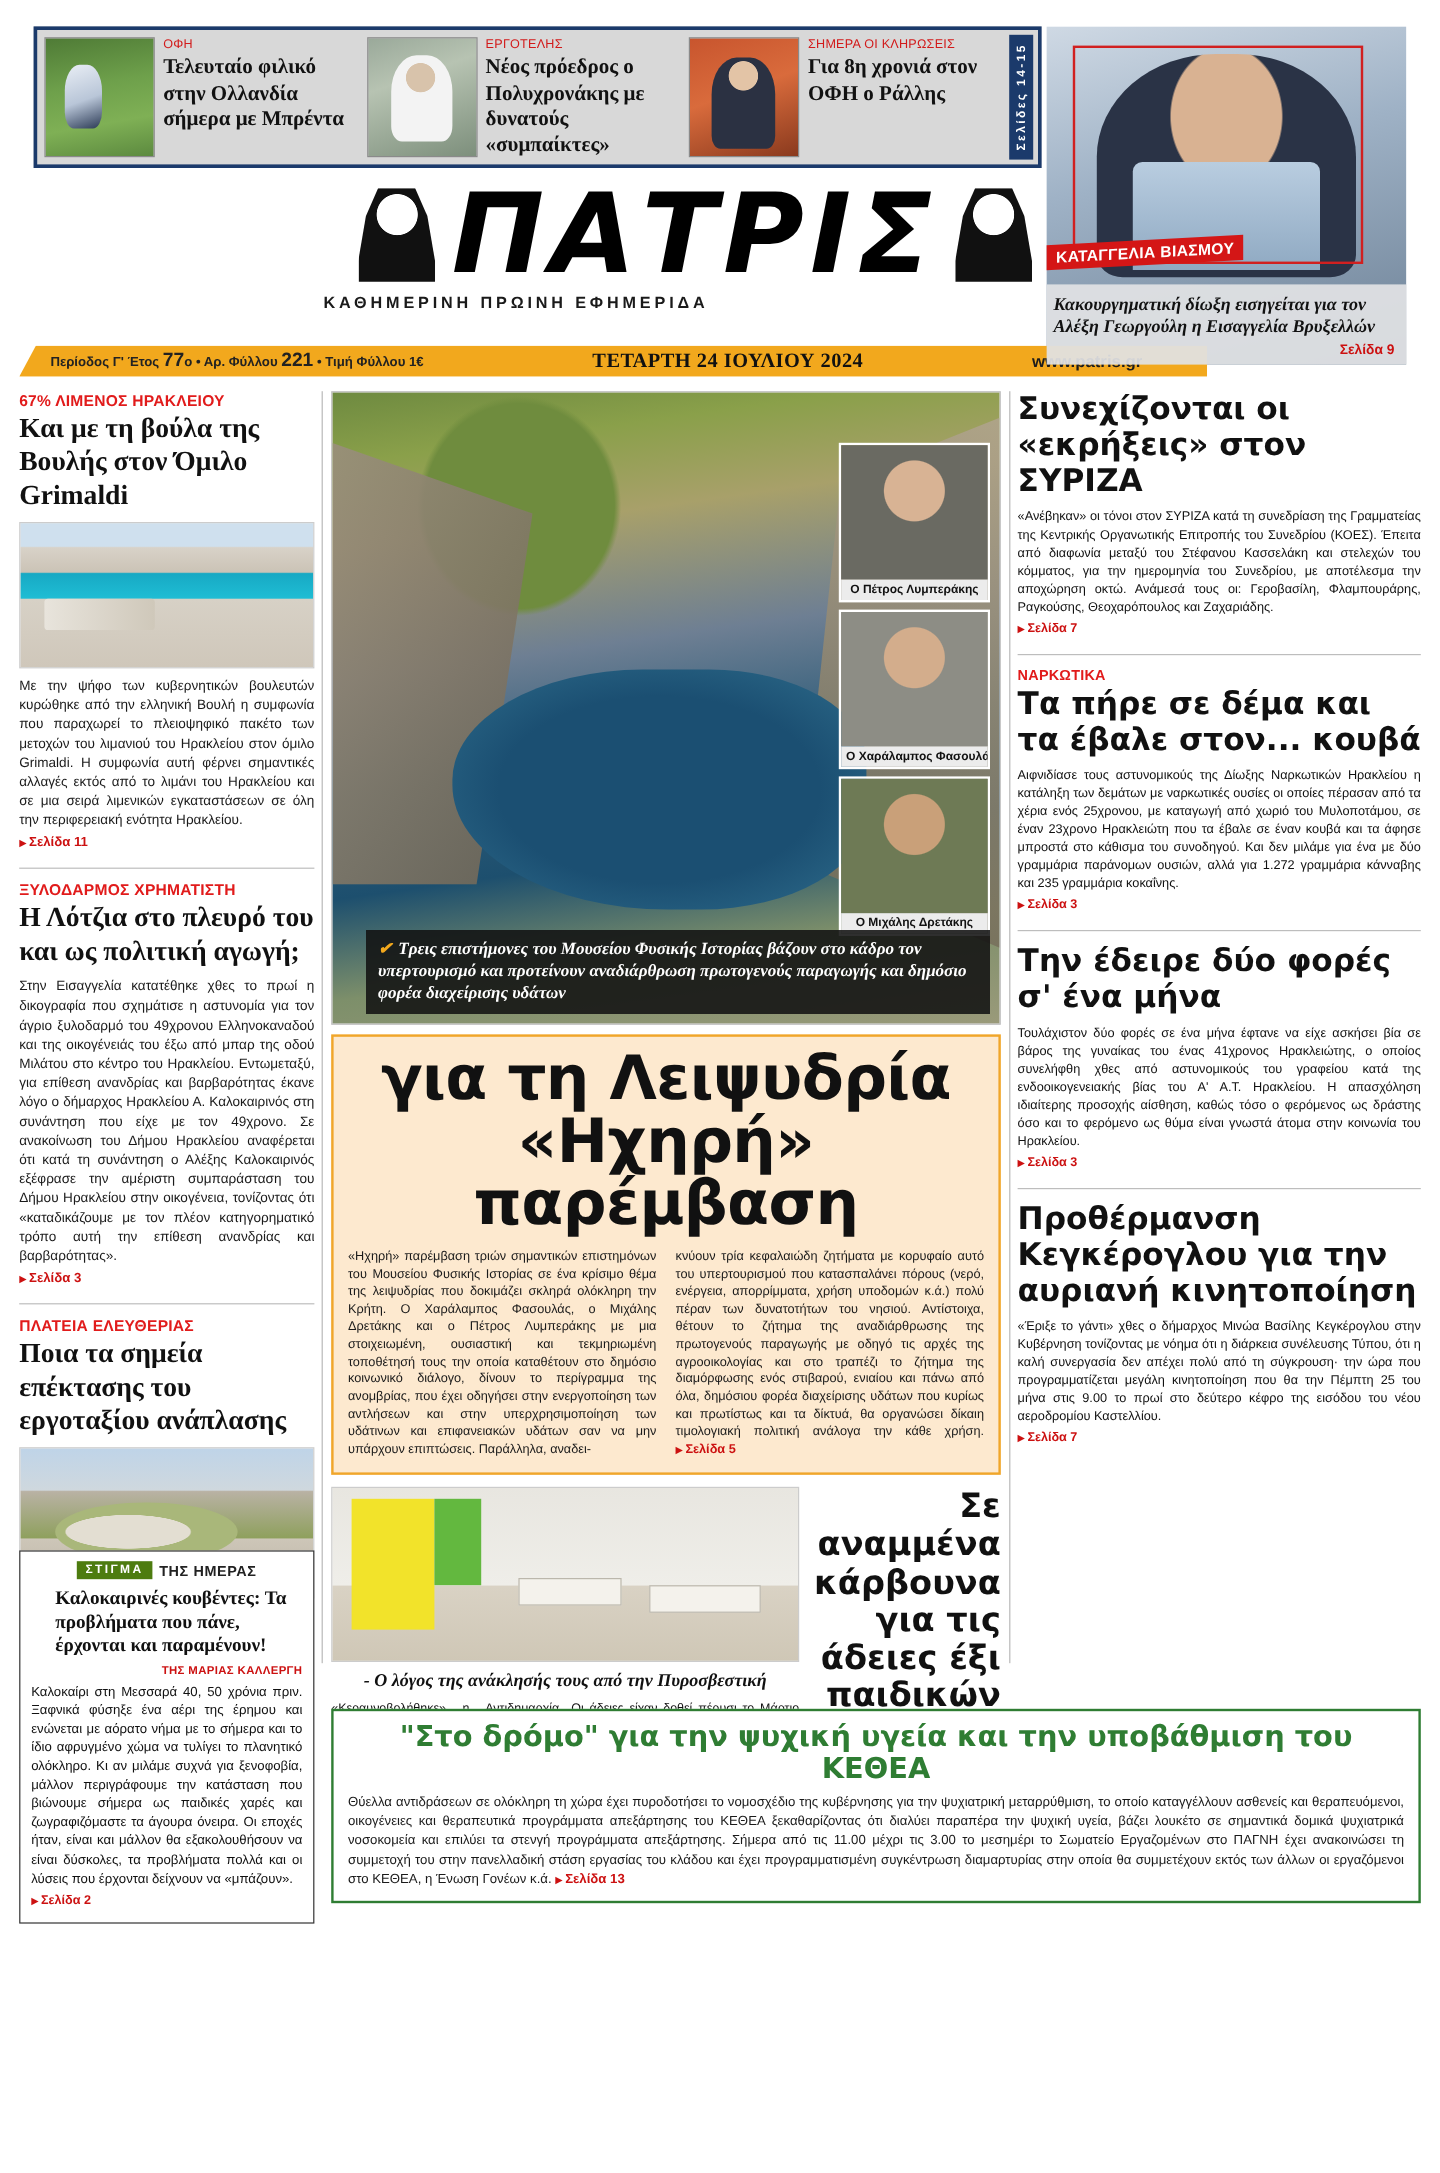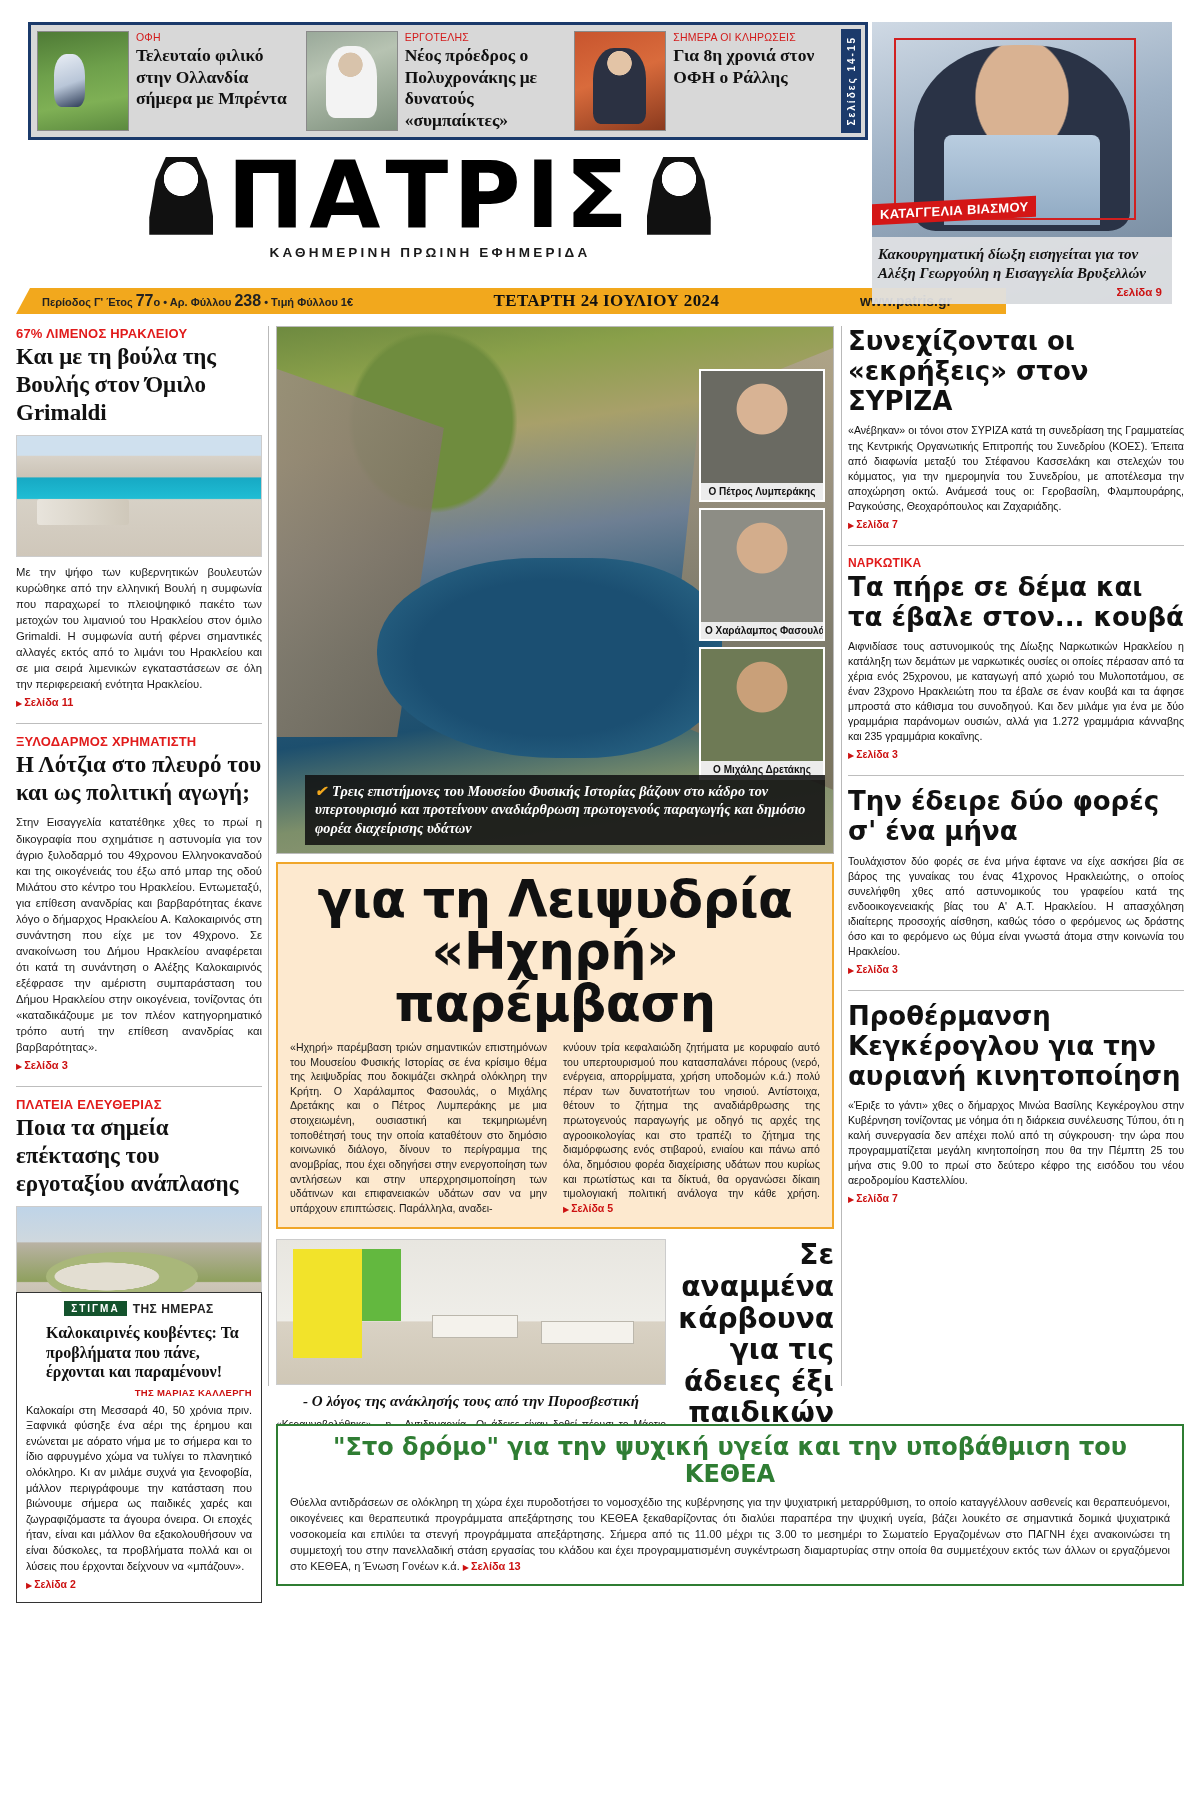--- a/index.html
+++ b/index.html
@@ -71,21 +71,21 @@
     background: rgba(225,226,228,.93); z-index: 2;
   }
   .promo-textbox p {
     font-family: "Liberation Serif","DejaVu Serif",serif; font-style: italic; font-weight: bold;
     font-size: 15px; line-height: 1.22; color: #111;
   }
   .promo-page { margin-top: 4px; font-size: 11.5px; color: #c11; font-weight: bold; text-align: right; }
 
   
   .masthead { position: absolute; left: 0; top: 152px; width: 860px; text-align: center; }
-  .mh-row { display: flex; align-items: center; justify-content: center; gap: 14px; }
+  .mh-row { display: flex; align-items: center; justify-content: flex-end; gap: 14px; font-style: italic; }
   .mh-bust {
     width: 64px; height: 78px;
     background: radial-gradient(circle at 50% 28%, #fff 0 26%, #111 27% 100%);
     clip-path: polygon(26% 0,74% 0,90% 30%,100% 78%,100% 100%,0 100%,0 78%,10% 30%);
   }
   .mh-title {
     font-family: "DejaVu Sans", sans-serif; font-weight: bold; font-size: 92px;
     letter-spacing: 5px; line-height: .95; color: #000;
   }
   .mh-sub { margin-top: 6px; font-size: 13.5px; font-weight: bold; letter-spacing: 3.2px; color: #1a1a1a; }
@@ -220,21 +220,21 @@
   .r-body { margin-top: 7px; font-size: 10.6px; line-height: 1.42; text-align: justify; }
   .r-sep { height: 1px; background: #bdbdbd; margin: 13px 0 10px 0; }
 
   
   .stigma-box {
     position: absolute; left: 16px; top: 1292px; width: 246px; border: 1px solid #333; padding: 8px 9px 10px 9px;
     background: #fff;
   }
   .stigma-head { display: flex; align-items: center; gap: 6px; justify-content: center; }
   .stigma-pill {
-    background: #14532d; color: #fff; font-size: 10px; font-weight: bold; letter-spacing: 2px; padding: 2px 7px;
+    background: #4d7c0f; color: #fff; font-size: 10px; font-weight: bold; letter-spacing: 2px; padding: 2px 7px;
   }
   .stigma-oftheday { font-size: 12px; font-weight: bold; color: #222; letter-spacing: .5px; }
   .stigma-title {
     margin-top: 7px; font-family: "Liberation Serif","DejaVu Serif",serif; font-weight: bold;
     font-size: 16px; line-height: 1.22; color: #111; margin-left: 20px;
   }
   .stigma-by { margin-top: 5px; text-align: right; font-size: 9.5px; font-weight: bold; color: #c11; letter-spacing: .3px; }
   .stigma-body { margin-top: 5px; font-size: 11px; line-height: 1.42; text-align: justify; }
 
   
@@ -298,21 +298,21 @@
     </div>
     <div class="mh-sub">ΚΑΘΗΜΕΡΙΝΗ ΠΡΩΙΝΗ ΕΦΗΜΕΡΙΔΑ</div>
   </div>
 
   <div class="infobar">
     <div class="ib-left">
       <span>Περίοδος Γ' Έτος</span>
       <b class="big">77</b><span>ο</span>
       <span>•</span>
       <span>Αρ. Φύλλου</span>
-      <b class="big">238</b>
+      <b class="big">221</b>
       <span>•</span>
       <span>Τιμή Φύλλου 1€</span>
     </div>
     <div class="ib-date">ΤΕΤΑΡΤΗ 24 ΙΟΥΛΙΟΥ 2024</div>
     <div class="ib-url">www.patris.gr</div>
   </div>
 
   <div class="vrule v1"></div>
   <div class="vrule v2"></div>
 

